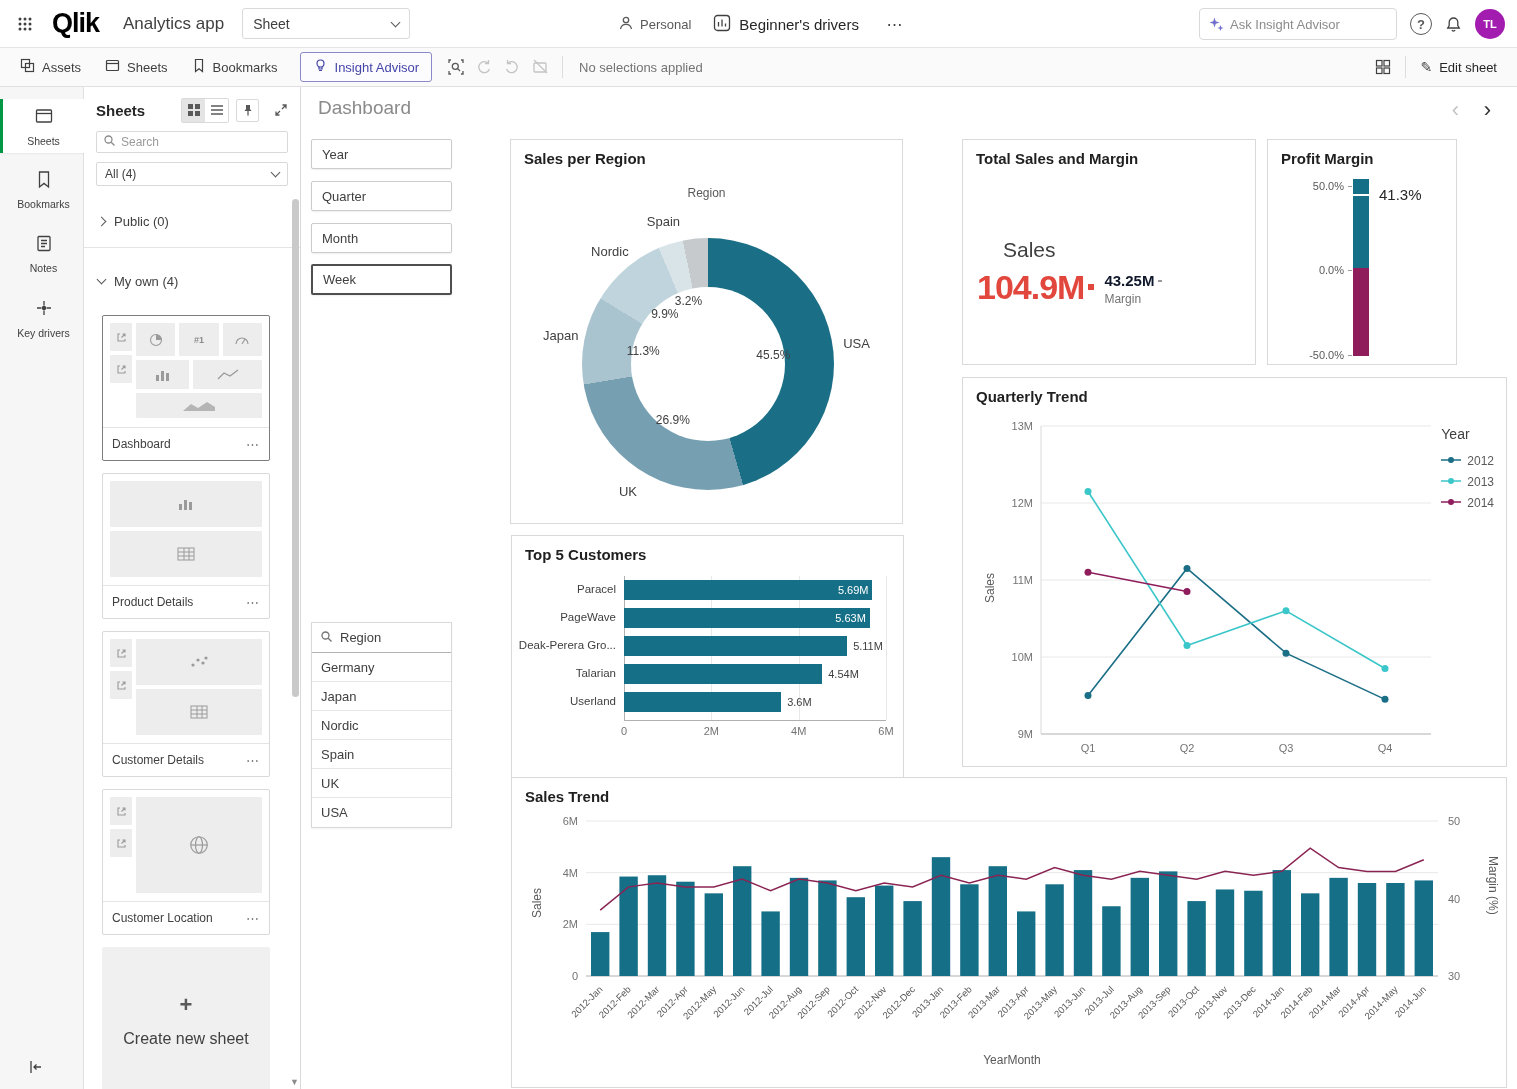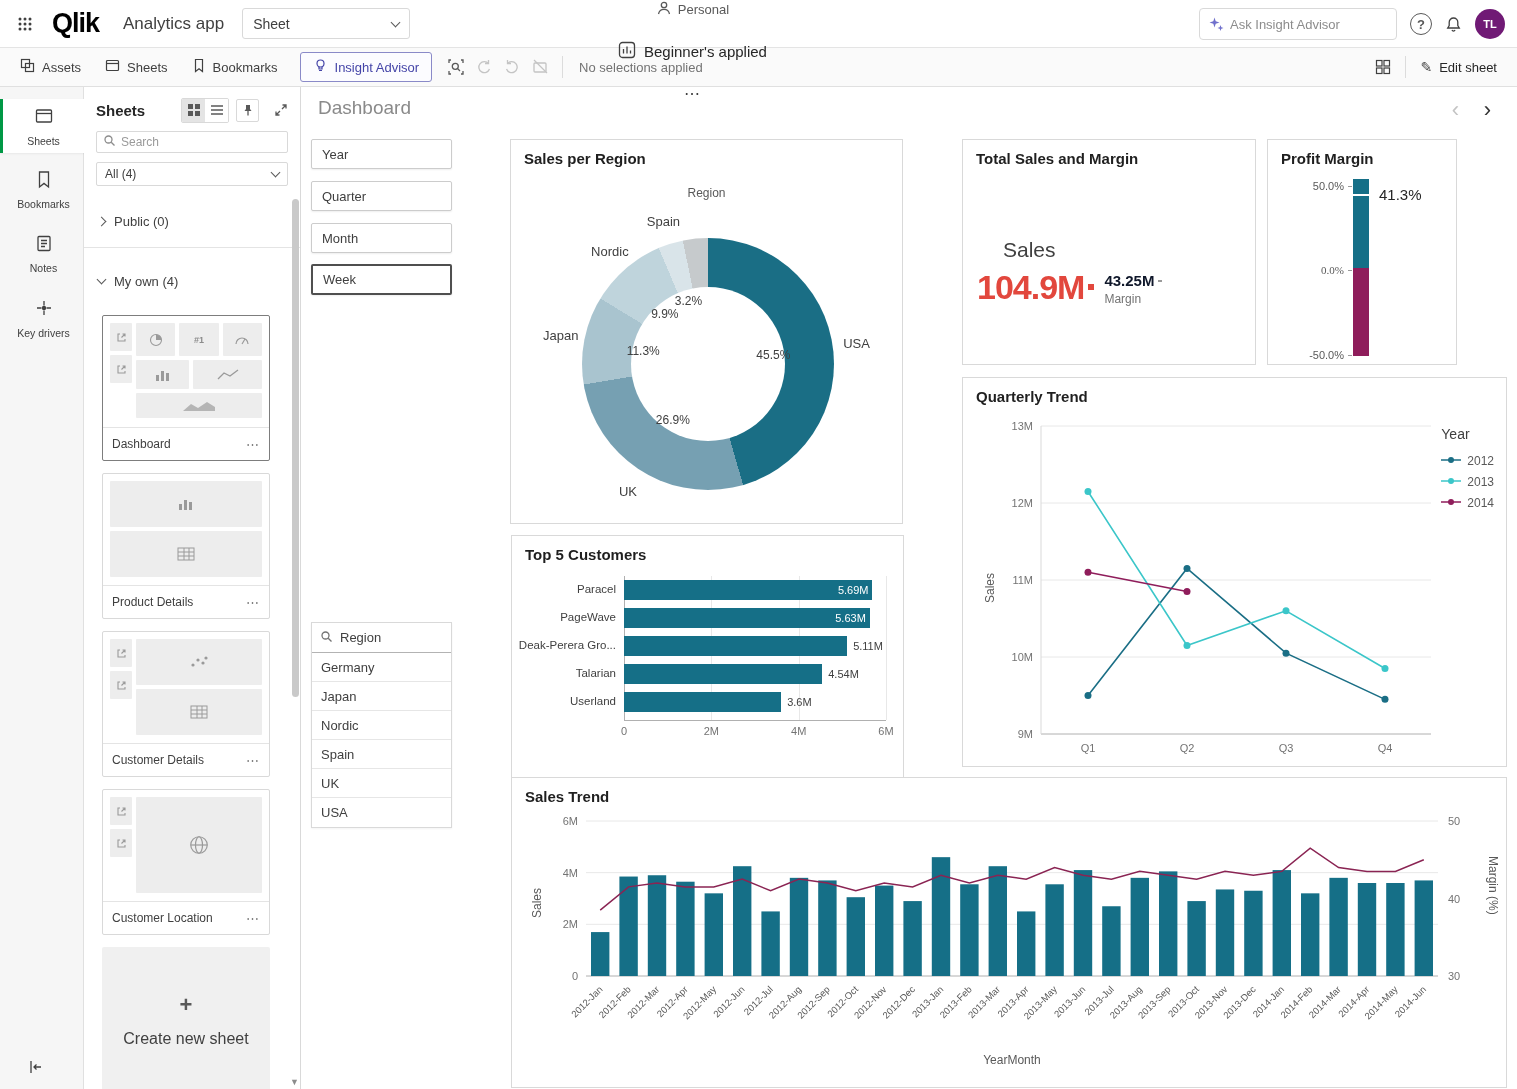--- a/index.html
+++ b/index.html
@@ -9,31 +9,31 @@
   
   .topbar { position:absolute; left:0; top:0; width:1517px; height:48px; background:#fff; border-bottom:1px solid #e4e4e4; display:flex; align-items:center; z-index:5; }
   .icon-btn { background:none; border:none; cursor:pointer; display:flex; align-items:center; justify-content:center; }
   .grid-menu-btn { width:34px; height:34px; margin-left:8px; }
   .logo { font-size:27px; font-weight:bold; color:#000; margin-left:10px; letter-spacing:-1px; }
   .app-name { font-size:17px; color:#404040; margin-left:24px; }
   .sheet-select { width:168px; height:31px; border:1px solid #d9d9d9; border-radius:3px; margin-left:18px; display:flex; align-items:center; justify-content:space-between; padding:0 10px; font-size:14px; color:#404040; cursor:pointer; background:#fff; }
   .chev { display:inline-block; width:7px; height:7px; border-right:1.5px solid #595959; border-bottom:1.5px solid #595959; }
   .chev.down { transform:rotate(45deg); margin-top:-3px; }
   .chev.right { transform:rotate(-45deg); }
-  .topbar-center { position:absolute; left:618px; top:0; height:48px; display:flex; align-items:center; gap:22px;flex-direction:column; }
+  .topbar-center { position:absolute; left:618px; top:0; height:48px; display:flex; align-items:center; gap:22px; }
   .personal { display:flex; align-items:center; gap:6px; font-size:13px; color:#595959; cursor:pointer; }
   .tutorial { display:flex; align-items:center; gap:8px; font-size:15px; color:#262626; cursor:pointer; }
   .more-btn { font-size:16px; color:#404040; letter-spacing:1px; width:28px; height:28px; }
   .topbar-right { position:absolute; right:12px; top:0; height:48px; display:flex; align-items:center; gap:13px; }
   .ask-box { position:relative; width:198px; height:32px; border:1px solid #d9d9d9; border-radius:4px; background:#fff; }
   .ask-box svg { position:absolute; left:8px; top:7px; }
   .ask-box input { position:absolute; left:30px; top:1px; width:160px; height:28px; border:none; outline:none; font-size:13px; color:#404040; font-family:"Liberation Sans",sans-serif; }
   .ask-box input::placeholder { color:#8c8c8c; }
   .help-btn { width:22px; height:22px; border:1.5px solid #595959; border-radius:50%; color:#595959; font-size:13px; font-weight:bold; display:flex; align-items:center; justify-content:center; background:#fff; cursor:pointer; }
-  .avatar { width:30px; height:30px; border-radius:50%; background:#701a75; color:#fff; font-size:11px; font-weight:bold; display:flex; align-items:center; justify-content:center; cursor:pointer; }
+  .avatar { width:30px; height:30px; border-radius:50%; background:#a21caf; color:#fff; font-size:11px; font-weight:bold; display:flex; align-items:center; justify-content:center; cursor:pointer; }
 
   
   .toolbar { position:absolute; left:0; top:48px; width:1517px; height:39px; background:#fafafa; border-bottom:1px solid #e0e0e0; display:flex; align-items:center; padding-left:8px; z-index:4; }
   .tb-btn { display:flex; align-items:center; gap:7px; height:39px; padding:0 12px; font-size:13px; color:#404040; background:none; border:none; cursor:pointer; }
   .ia-btn { height:30px; border:1px solid #8a8ac8; border-radius:3px; background:#fcfcff; color:#4545A8; display:flex; align-items:center; gap:7px; font-size:13px; padding:0 12px; margin:0 10px; cursor:pointer; }
   .tb-ic { width:28px; height:39px; display:flex; align-items:center; justify-content:center; background:none; border:none; cursor:pointer; }
   .tb-sep { width:1px; height:22px; background:#dcdcdc; margin:0 8px; }
   .no-sel { font-size:13px; color:#737373; margin-left:8px; }
   .tb-right { margin-left:auto; display:flex; align-items:center; margin-right:14px; }
   .edit-btn { display:flex; align-items:center; gap:7px; font-size:13px; color:#262626; background:none; border:none; cursor:pointer; padding:0 6px; }
@@ -174,21 +174,21 @@
             <circle cx="8" cy="5" r="2.7"></circle>
             <path d="M2.5 14c.6-3 2.8-4.6 5.5-4.6s4.9 1.6 5.5 4.6"></path>
           </svg></span>
       <span>Personal</span>
     </div>
     <div class="tutorial">
       <span><svg width="18" height="18" viewBox="0 0 18 18" fill="none" stroke="#404040" stroke-width="1.3">
             <rect x="1.5" y="1.5" width="15" height="15" rx="3"></rect>
             <path d="M5.5 12.5V8M9 12.5V5.5M12.5 12.5V9.5"></path>
           </svg></span>
-      <span>Beginner's applied</span>
+      <span>Beginner's drivers</span>
     </div>
     <button class="icon-btn more-btn">⋯</button>
   </div>
   <div class="topbar-right">
     <div class="ask-box">
       <svg width="16" height="16" viewBox="0 0 16 16" fill="#7070CC">
           <path d="M6.5 1.5l1.2 3.8 3.8 1.2-3.8 1.2-1.2 3.8-1.2-3.8L1.5 6.5l3.8-1.2z"></path>
           <path d="M12.5 9l.8 2.2 2.2.8-2.2.8-.8 2.2-.8-2.2-2.2-.8 2.2-.8z"></path>
         </svg>
       <input placeholder="Ask Insight Advisor" style="">
@@ -618,21 +618,21 @@
         </div>
       </div>
     </div>
   </section>
 
   <section class="card" id="card-gauge" style="left:966px; top:52px; width:190px; height:226px;">
     <div class="card-title">Profit Margin</div>
     <div id="gauge-area">
         <div class="g-tick" style="top: 40px;">50.0%</div>
         <div class="g-mark" style="top: 46px;"></div>
-        <div class="g-tick" style="top: 124px; font-family: Liberation Serif, serif;">0.0%</div>
+        <div class="g-tick" style="top: 124px;">0.0%</div>
         <div class="g-mark" style="top: 130px;"></div>
         <div class="g-tick" style="top: 209px;">-50.0%</div>
         <div class="g-mark" style="top: 215px;"></div>
         <div class="g-bar-seg" style="top: 39px; height: 88.5px; background: rgb(21, 111, 135);"></div>
         <div class="g-bar-seg" style="top: 127.5px; height: 88.5px; background: rgb(143, 29, 91);"></div>
         <div class="g-val-line" style="top: 54.399px;"></div>
       </div>
     <div class="g-val">41.3%</div>
   </section>
 

